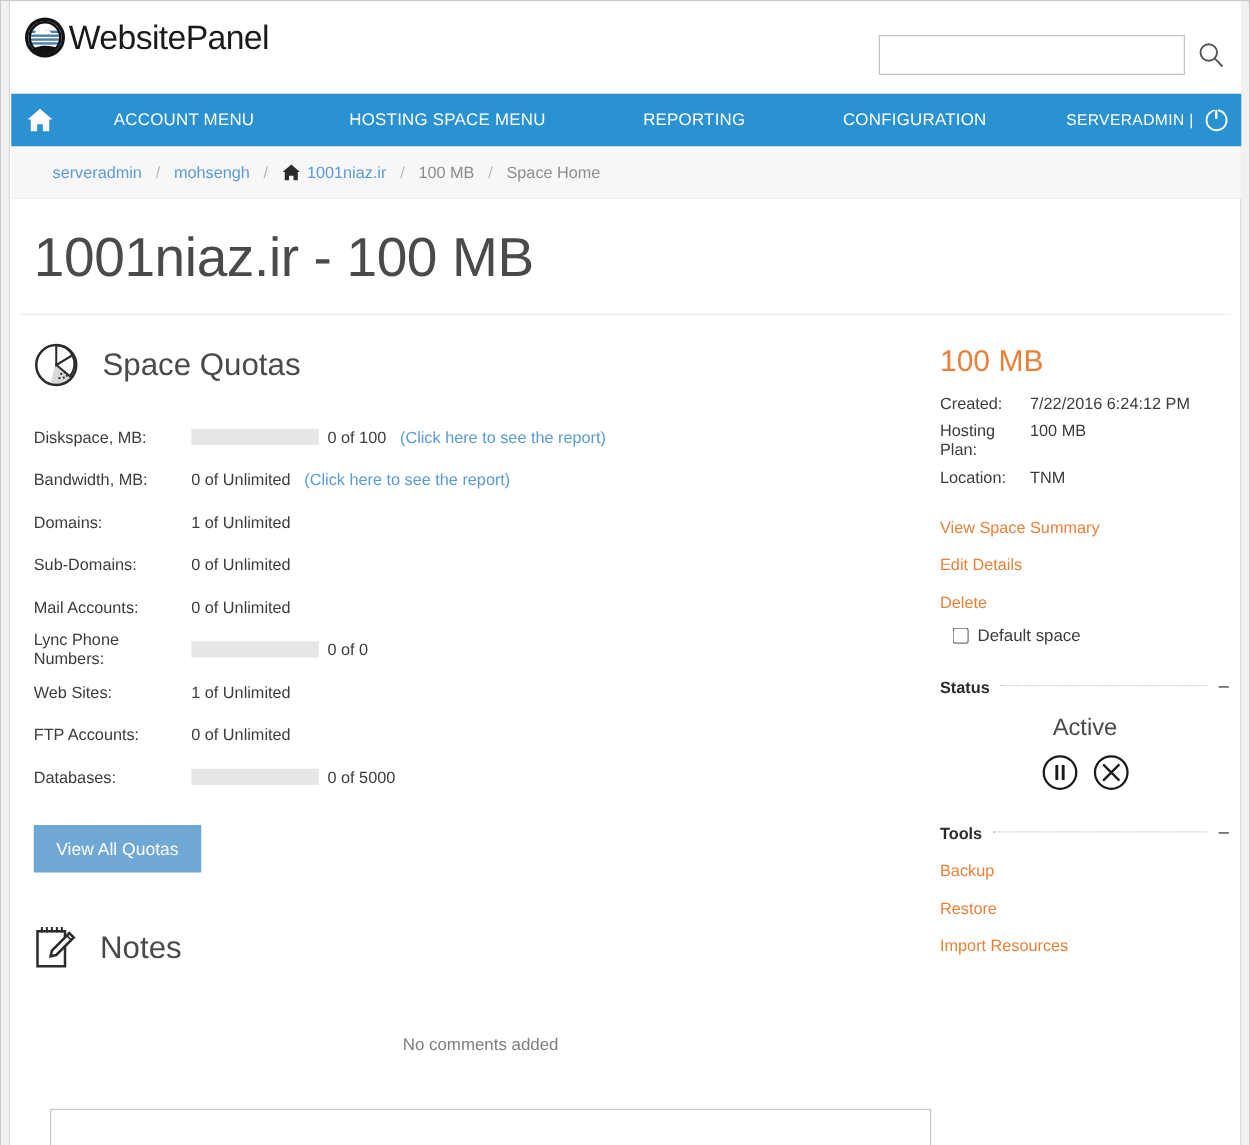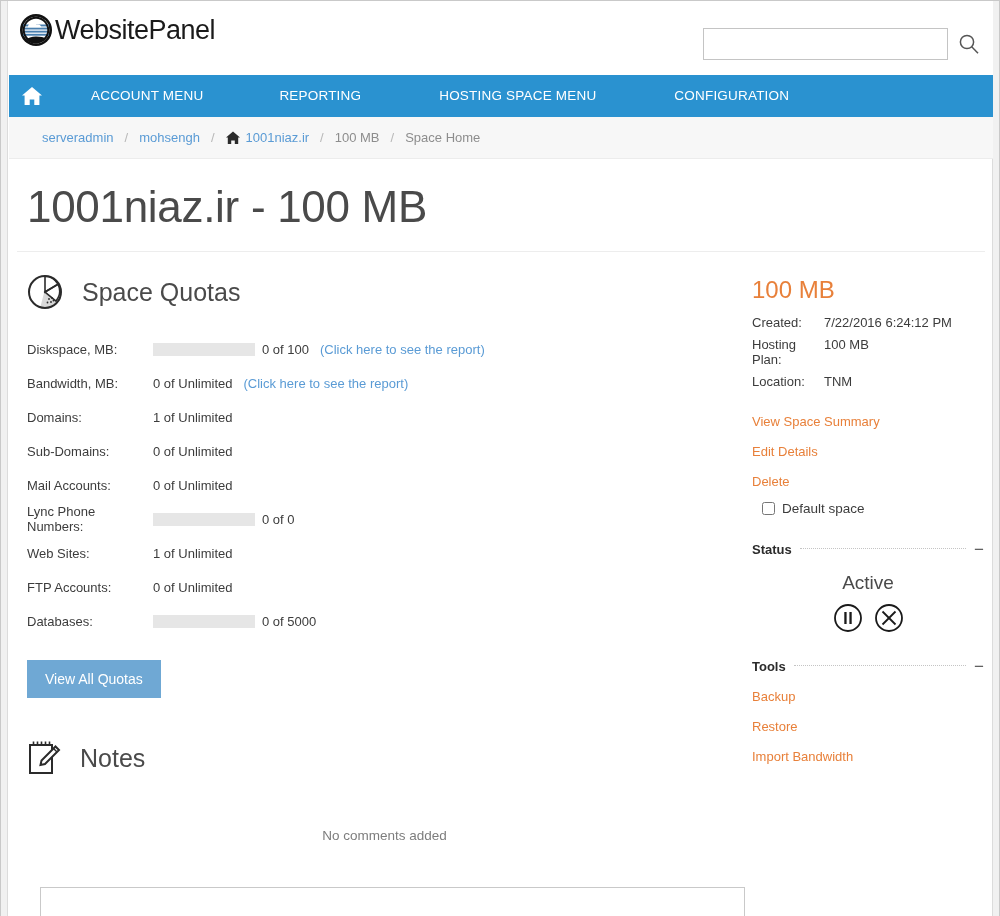--- a/index.html
+++ b/index.html
@@ -233,23 +233,32 @@
     </div>
 
     <div class="navbar">
       <div class="nav-home">
         <svg width="22" height="20" viewBox="0 0 22 20">
           <path d="M11 1L1 9.6h2.6V19h5.1v-5.6h4.6V19h5.1V9.6H21z" fill="#ffffff"></path>
         </svg>
       </div>
       <div class="nav-items">
         <div class="nav-item">ACCOUNT MENU</div>
+        <div class="nav-item">HOSTING SPACE MENU</div>
         <div class="nav-item">REPORTING</div>
-        <div class="nav-item">HOSTING SPACE MENU</div>
         <div class="nav-item">CONFIGURATION</div>
+      </div>
+      <div class="nav-right">
+        <span class="nav-user">SERVERADMIN |</span>
+        <svg class="power-icon" viewBox="0 0 20 20">
+          <path d="M4.9 4.2a8 8 0 106.2-2 8 8 0 00-6.2 2z" fill="none" stroke="#fff" stroke-width="1.5"></path>
+          <line x1="10" y1="1.5" x2="10" y2="9" stroke="#fff" stroke-width="1.6"></line>
+          <rect x="8.6" y="0" width="2.8" height="4.2" fill="#2a92d0"></rect>
+          <line x1="10" y1="2" x2="10" y2="9" stroke="#fff" stroke-width="1.6"></line>
+        </svg>
       </div>
     </div>
 
     <div class="breadcrumb">
       <span class="bc-item bc-link">serveradmin</span>
       <span class="bc-sep">/</span>
       <span class="bc-item bc-link">mohsengh</span>
       <span class="bc-sep">/</span>
       <span class="bc-item">
         <svg class="bc-home-icon" viewBox="0 0 14 13">
@@ -415,18 +424,18 @@
           </div>
         </div>
 
         <div class="panel-head">
           <span class="panel-head-title">Tools</span>
           <span class="panel-dots"></span>
           <span class="panel-minus">−</span>
         </div>
         <a class="side-link">Backup</a>
         <a class="side-link">Restore</a>
-        <a class="side-link">Import Bandwidth</a>
+        <a class="side-link">Import Resources</a>
       </div>
 
     </div>
   </div>
 </div>
 
 </body></html>

